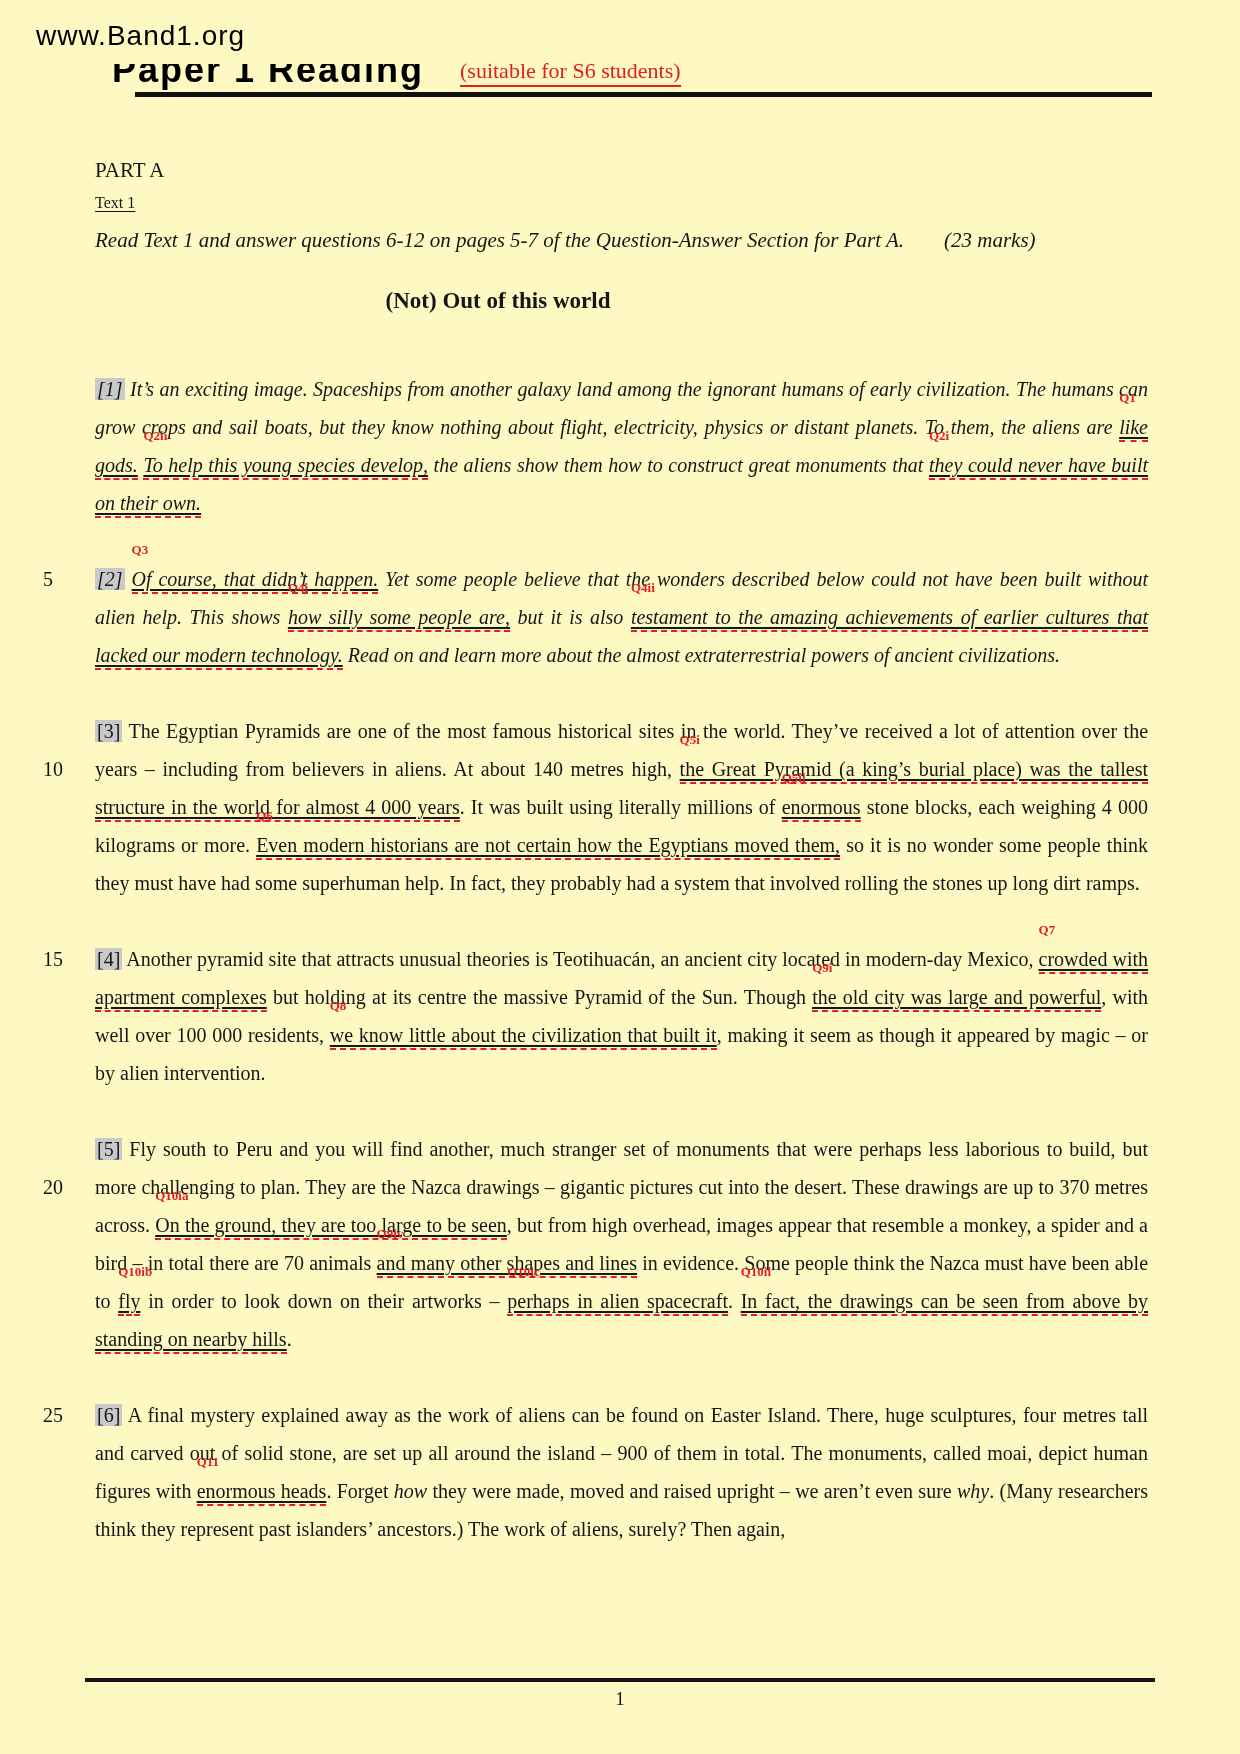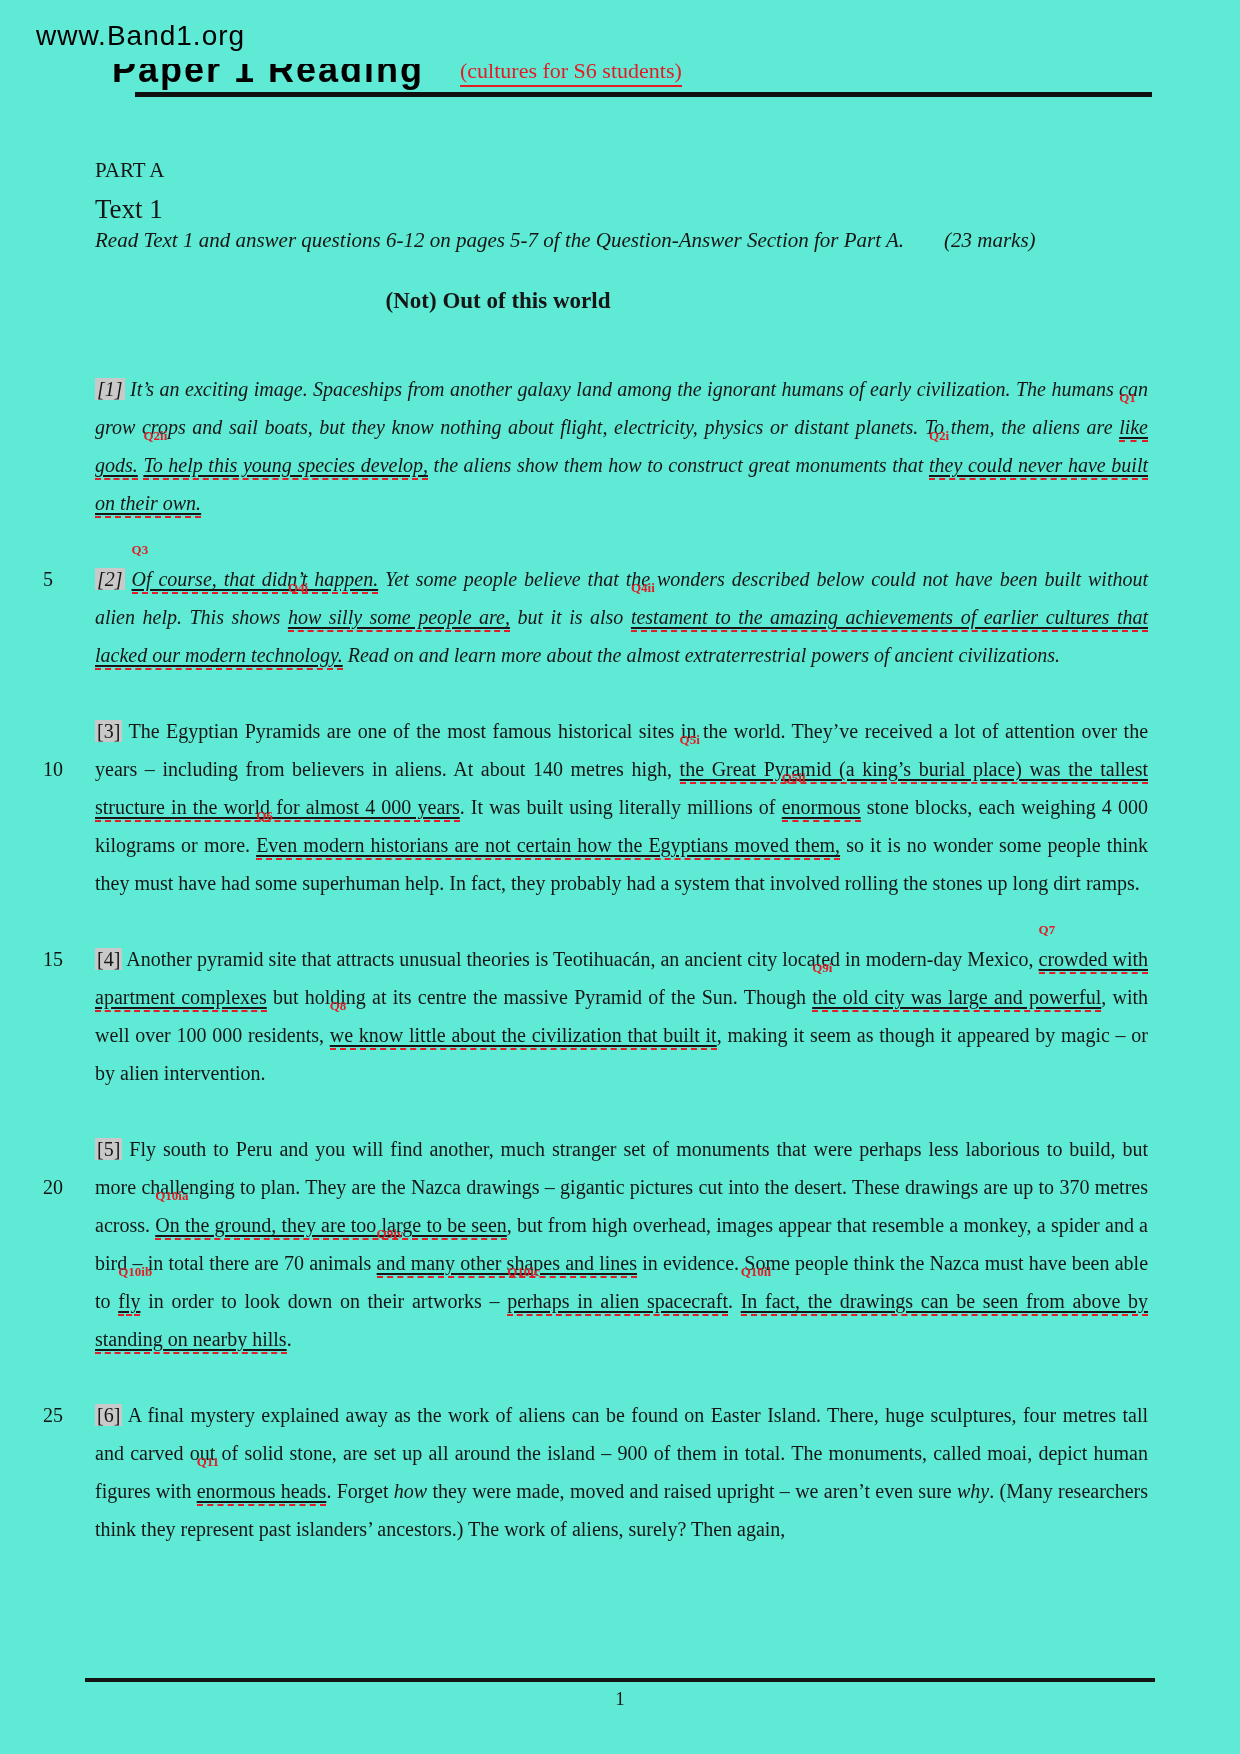--- a/index.html
+++ b/index.html
@@ -1,21 +1,21 @@
 <!DOCTYPE html>
 <html style="--red: #e11d25; --hl: #c9c9c9;"><head>
 <meta charset="utf-8">
 <style>
   * { margin:0; padding:0; box-sizing:border-box; }
   html,body { background:#ffffff; }
   :root { --red:#e11d25; --hl:#c9c9c9; --ink:#161616; }
 
   .page {
     position:relative; width:1240px; height:1754px; margin:0 auto;
-    background:#5eead4; color:var(--ink);
+    background:#fef9c3; color:var(--ink);
     font-family:"Liberation Serif", serif; overflow:hidden;
   }
 
   
   .watermark {
     position:absolute; left:36px; top:20px; z-index:3;
     font-family:"Liberation Sans", sans-serif; font-size:28px; letter-spacing:1px; color:#000;
   }
   .title-clip { position:absolute; left:112px; top:64px; height:31px; overflow:hidden; z-index:2; }
   .title-clip .t {
@@ -23,21 +23,21 @@
     font-size:36px; line-height:44px; letter-spacing:2px; margin-top:-16px; color:#000;
   }
   .subtitle {
     position:absolute; left:460px; top:58px; z-index:4;
     color:var(--red); font-size:22px; border-bottom:2px solid var(--red); padding-bottom:1px;
   }
   .header-rule { position:absolute; left:135px; top:92px; width:1017px; height:5px; background:#101010; }
 
   
   .part-label { position:absolute; left:95px; top:158px; font-weight:normal; font-size:21px; }
-  .text-label { position:absolute; left:95px; top:194px; font-size:27px; text-underline-offset:3px; }
+  .text-label { position:absolute; left:95px; top:194px; font-size:16px; text-decoration:underline; text-underline-offset:3px; }
   .instructions { position:absolute; left:95px; top:228px; font-style:italic; font-size:21px; }
   .instructions .marks { margin-left:40px; }
   .doc-title { position:absolute; left:0; top:288px; width:996px; text-align:center; font-weight:bold; font-size:23px; }
 
   
   .body {
     position:absolute; left:95px; top:370px; width:1053px;
     font-size:20px; line-height:38px; text-align:justify;
   }
   .para { position:relative; margin-bottom:38px; }
@@ -67,21 +67,21 @@
 <body>
 
 <div class="page">
 
   <div class="watermark">www.Band1.org</div>
 
   <div class="title-clip">
     <span class="t">Paper 1 Reading</span>
   </div>
 
-  <div class="subtitle">(cultures for S6 students)</div>
+  <div class="subtitle">(suitable for S6 students)</div>
 
   <div class="header-rule"></div>
 
   <div class="part-label">PART A</div>
 
   <div class="text-label">Text 1</div>
 
   <div class="instructions">
     <span>Read Text 1 and answer questions 6-12 on pages 5-7 of the Question-Answer Section for Part A.</span><span class="marks">(23 marks)</span>
   </div>

